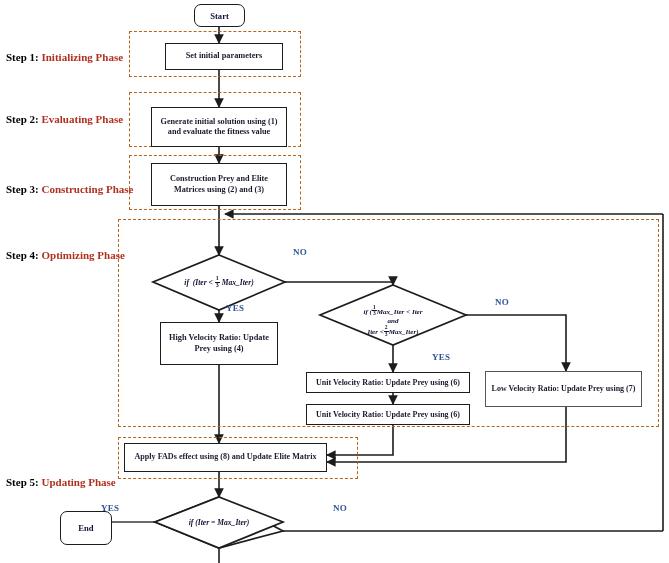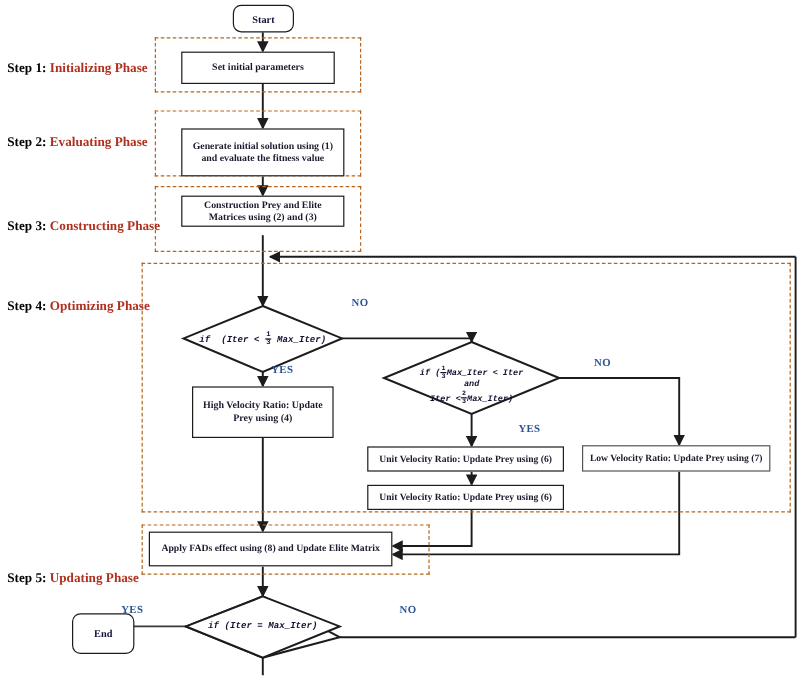--- a/index.html
+++ b/index.html
@@ -26,21 +26,21 @@
   
   .term{
     background:#ffffff;
     border:1.6px solid #1c1c1c;
     border-radius:7px;
     color:#11113a;
     font-weight:bold;
   }
 
   
-  .diamond{background:transparent;font-family:Liberation Mono, monospace;}
+  .diamond{background:transparent;}
   .diamond .dlabel{
     position:relative;z-index:3;
     color:#111133;font-style:italic;font-weight:bold;
     line-height:1.2;text-align:center;
     pointer-events:none;
   }
 
   
   .phasebox{
     position:absolute;box-sizing:border-box;
@@ -142,33 +142,33 @@
   </div>
   <div class="steplabel" style="left:6px;top:249px;">
     <span>Step 4:</span><span class="phase"> Optimizing Phase</span>
   </div>
   <div class="steplabel" style="left:6px;top:452px;margin-top:24px;">
     <span>Step 5:</span><span class="phase"> Updating Phase</span>
   </div>
 
   <div class="node term" style="left:194px;top:4px;width:51px;height:23px;font-size:8.6px;">Start</div>
 
-  <div class="node proc" style="left:151px;top:43px;width:128px;height:27px;font-size:8.3px;padding:0 4px;">Set initial parameters</div>
+  <div class="node proc" style="left:165px;top:43px;width:118px;height:27px;font-size:8.3px;padding:0 4px;">Set initial parameters</div>
 
   <div class="node proc" style="left:151px;top:107px;width:136px;height:40px;font-size:8.2px;padding:0 5px;">Generate initial solution using (1) and evaluate the fitness value</div>
 
-  <div class="node proc" style="left:151px;top:163px;width:136px;height:26px;font-size:8.2px;padding:0 5px;">Construction Prey and Elite Matrices using (2) and (3)</div>
+  <div class="node proc" style="left:151px;top:163px;width:136px;height:43px;font-size:8.2px;padding:0 5px;">Construction Prey and Elite Matrices using (2) and (3)</div>
 
   <div class="node proc" style="left:160px;top:322px;width:118px;height:43px;font-size:8.3px;padding:0 5px;">High Velocity Ratio: Update Prey using (4)</div>
 
   <div class="node proc" style="left:306px;top:372px;width:164px;height:21px;font-size:8px;padding:0 3px;">Unit Velocity Ratio: Update Prey using (6)</div>
 
   <div class="node proc" style="left:306px;top:404px;width:164px;height:21px;font-size:8px;padding:0 3px;">Unit Velocity Ratio: Update Prey using (6)</div>
 
-  <div class="node proc thin" style="left:485px;top:371px;width:157px;height:22px;font-size:8px;padding:0 3px;">Low Velocity Ratio: Update Prey using (7)</div>
+  <div class="node proc thin" style="left:485px;top:371px;width:157px;height:36px;font-size:8px;padding:0 3px;">Low Velocity Ratio: Update Prey using (7)</div>
 
   <div class="node proc" style="left:124px;top:443px;width:203px;height:29px;font-size:8.1px;padding:0 4px;">Apply FADs effect using (8) and Update Elite Matrix</div>
 
   <div class="node term" style="left:60px;top:511px;width:52px;height:34px;font-size:8.6px;">End</div>
 
   <svg class="layer" viewBox="0 0 669 563">
     <g fill="#ffffff" stroke="#1c1c1c" stroke-width="1.7">
       <polygon points="219,255 285,282 219,310 153,282"></polygon>
       <polygon points="393,285 466,315 393,345 320,315"></polygon>
       <polygon points="219,497 283,531 219,548 155,522"></polygon>

